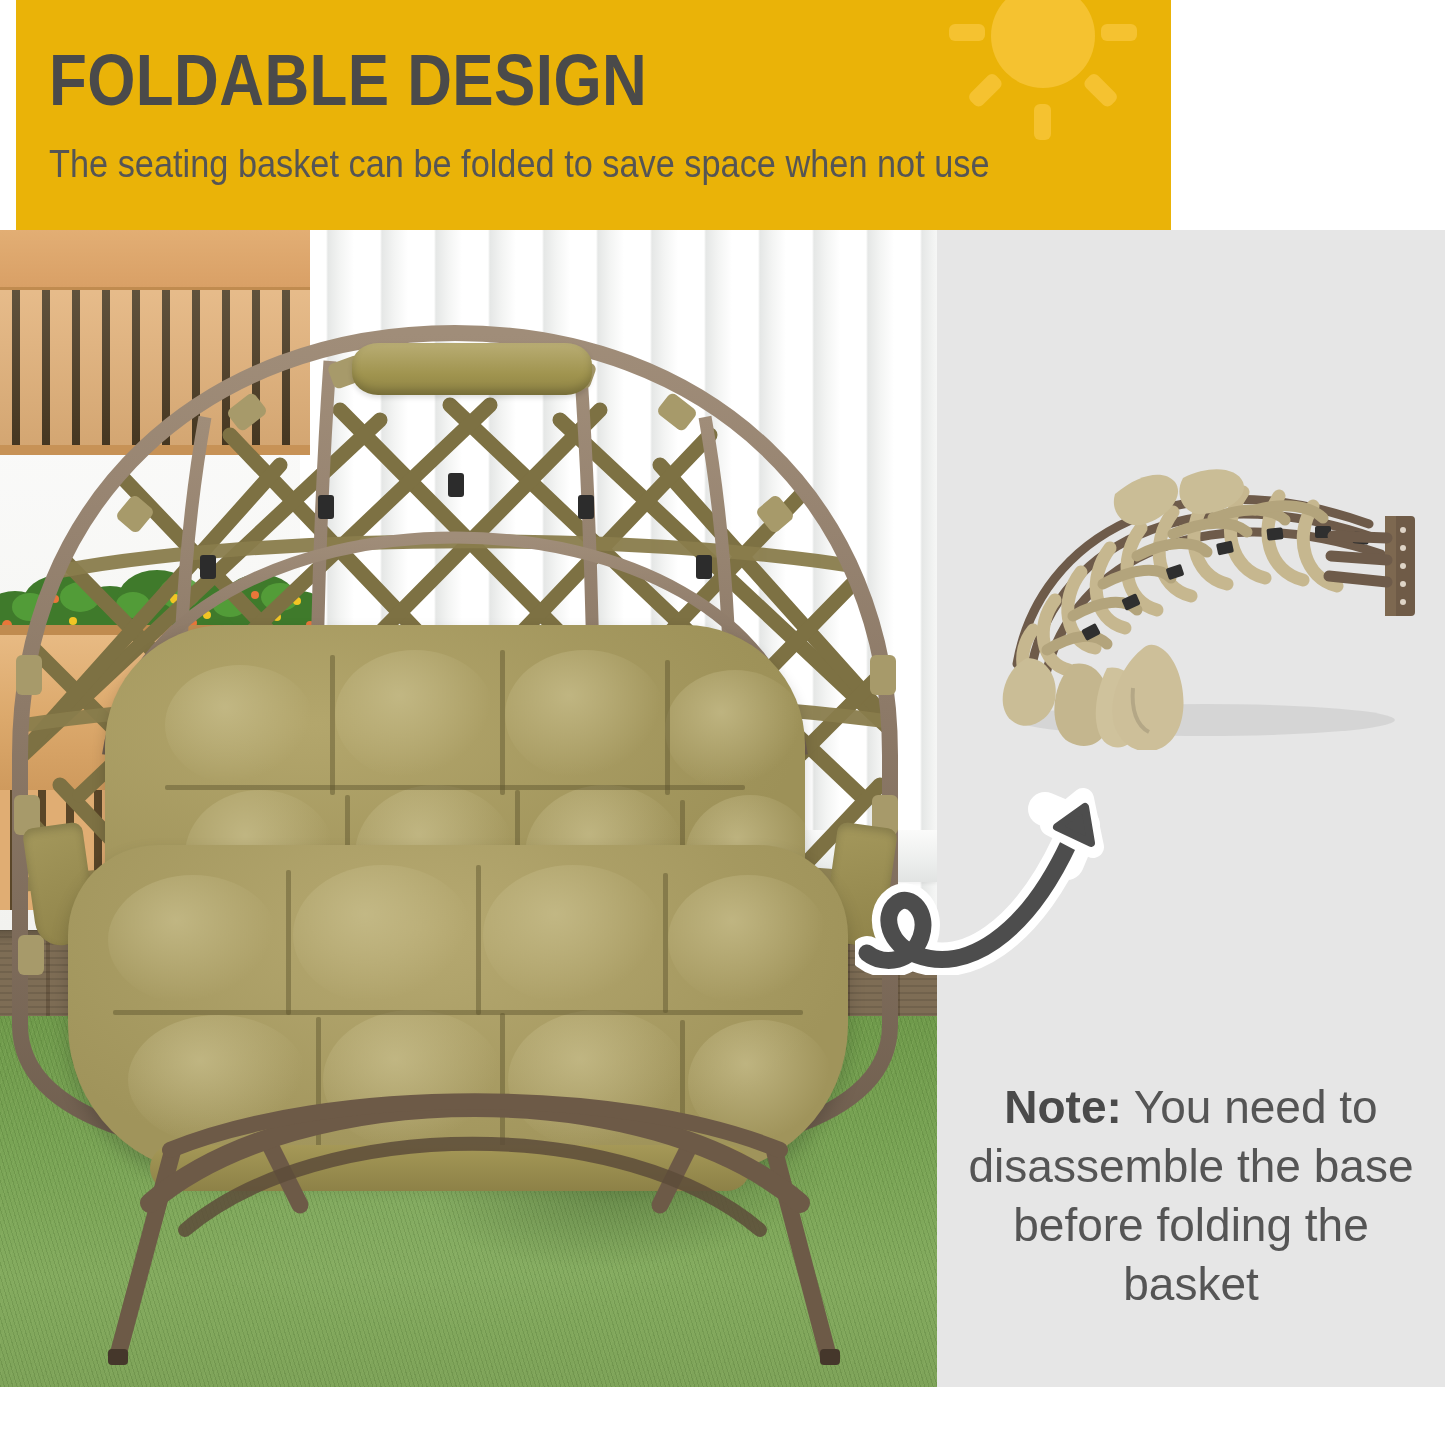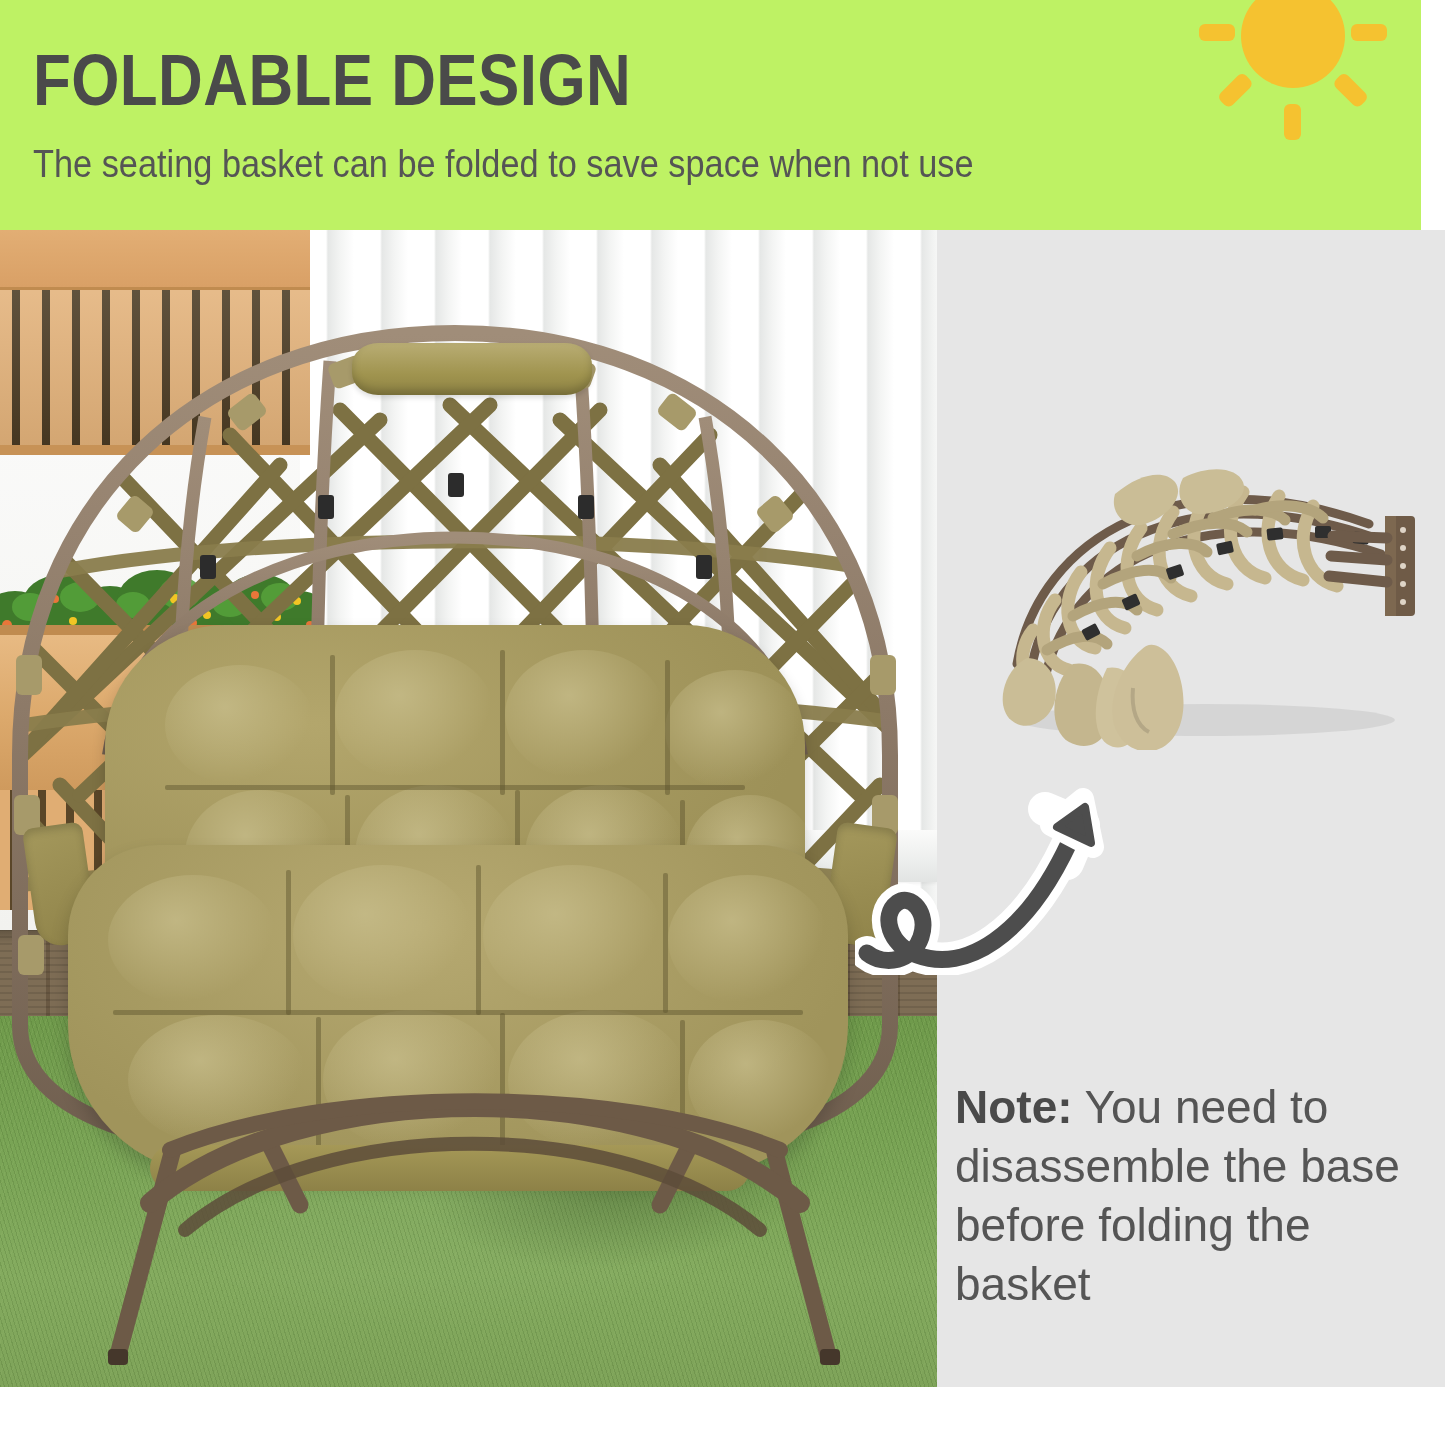--- a/index.html
+++ b/index.html
@@ -2,21 +2,21 @@
 <html><head>
 <meta charset="utf-8">
 <style>
   * { margin:0; padding:0; box-sizing:border-box; }
   html,body { width:1445px; height:1445px; background:#ffffff; overflow:hidden; }
   body { font-family:"Liberation Sans", sans-serif; }
 
   #page { position:relative; width:1445px; height:1445px; background:#fff; }
 
   
-  .header { position:absolute; left:0; top:0; width:1421px; height:230px; background:#bef264; }
+  .header { position:absolute; left:16px; top:0; width:1155px; height:230px; background:#eab308; }
   .title {
     position:absolute; left:33px; top:44px;
     font-size:72px; font-weight:bold; letter-spacing:0.5px;
     color:#4a4a4a; line-height:1;
     transform:scaleX(0.86); transform-origin:left top;
     white-space:nowrap;
   }
   .subtitle {
     position:absolute; left:33px; top:142px;
     font-size:39px; font-weight:300; color:#555;
@@ -136,21 +136,21 @@
     border-radius:24px; background:linear-gradient(180deg,#a59857,#8d8147); }
 
   
   .folded { position:absolute; left:18px; top:190px; width:482px; height:330px; }
 
   
   .arrow-wrap { position:absolute; left:855px; top:785px; width:270px; height:190px; z-index:30; }
 
   
   .note { position:absolute; left:0; top:848px; width:508px;
-    color:#555; font-size:46px; line-height:1.28;
+    text-align:center; color:#555; font-size:46px; line-height:1.28;
     font-weight:300; padding:0 18px; }
   .note b { font-weight:bold; color:#4a4a4a; }
 </style>
 </head>
 <body>
 
 <div id="page">
 
   <div class="header">
     <div class="title">FOLDABLE DESIGN</div>

